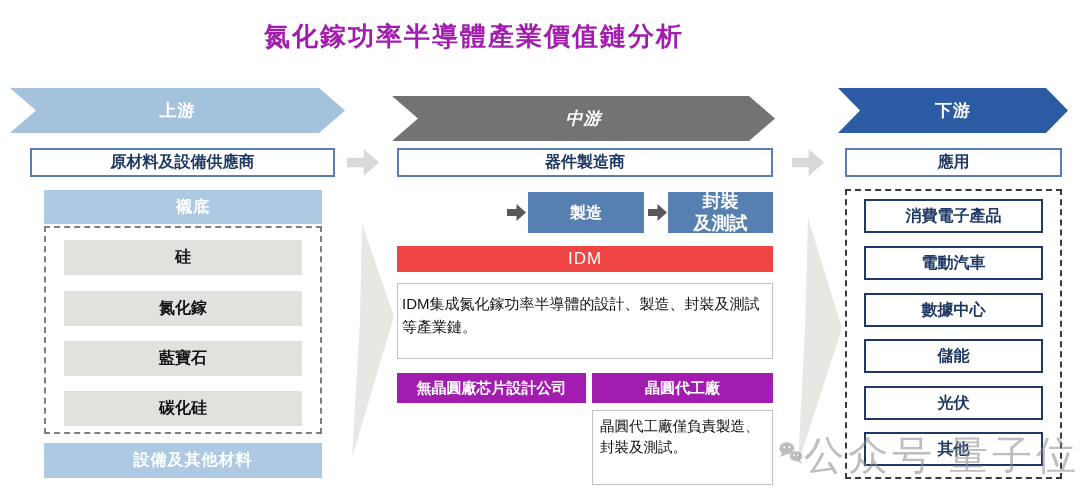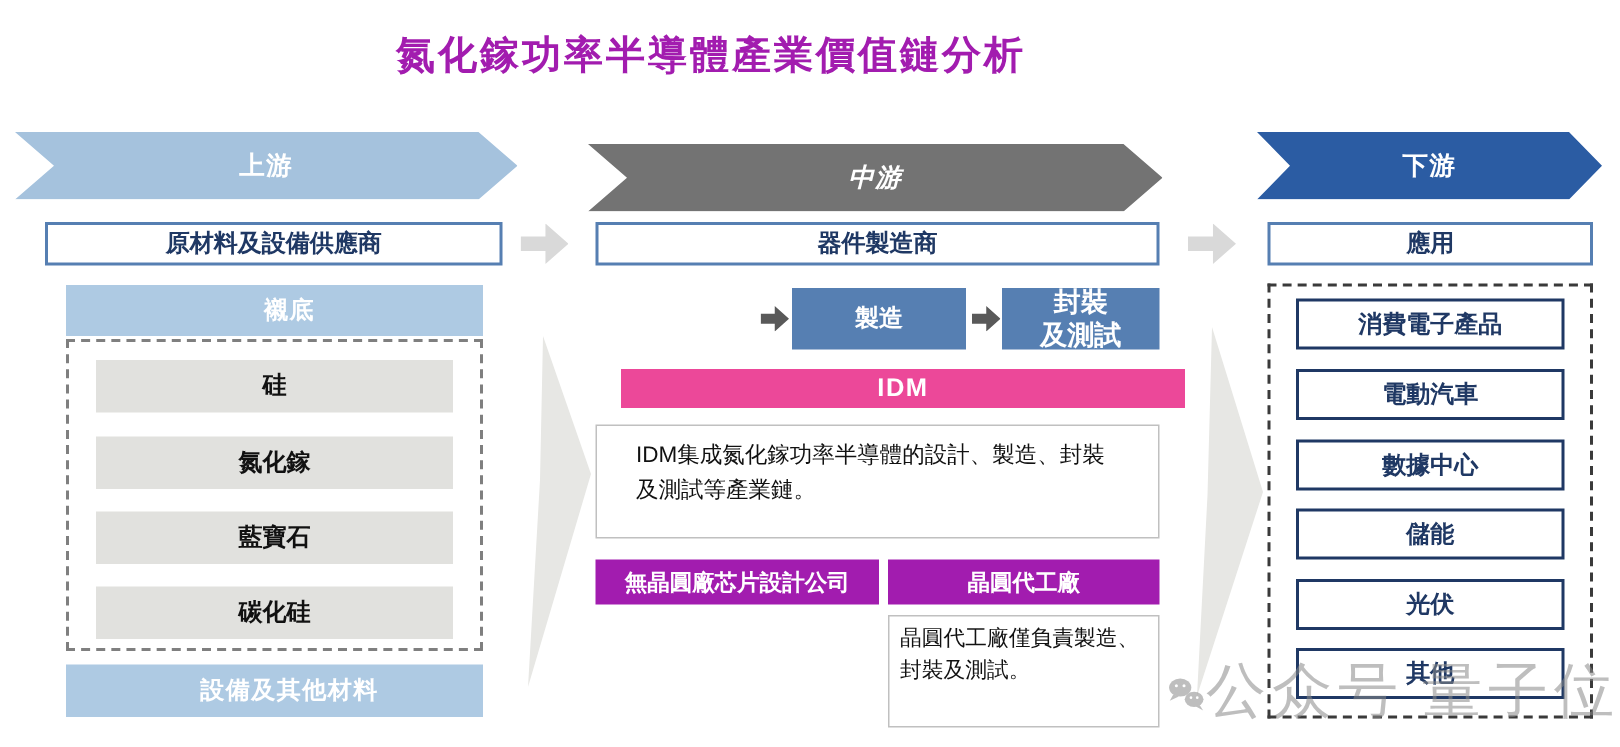--- a/index.html
+++ b/index.html
@@ -35,36 +35,36 @@
   .dk-arrow{width:19px;height:17px;background:#595959;
             clip-path:polygon(0 30%,50% 30%,50% 0,100% 50%,50% 100%,50% 70%,0 70%);}
 
   .proc{top:192px;height:41px;background:#567fb2;color:#fff;font-weight:700;font-size:16px;white-space:pre-line;line-height:1.2;}
   .proc-1{left:397px;width:106px;}
   .proc-2{left:528px;width:116px;}
   .proc-3{left:668px;width:105px;font-size:18px;}
   .proc-ar1{left:507px;top:204px;}
   .proc-ar2{left:648px;top:204px;}
 
-  .idm-bar{left:414px;top:246px;width:376px;height:26px;background:#ec4899;color:#fff;font-weight:700;font-size:17px;letter-spacing:1px;}
+  .idm-bar{left:397px;top:246px;width:376px;height:26px;background:#ef4444;color:#fff;font-weight:400;font-size:17px;letter-spacing:1px;}
   .desc-box{background:#fff;border:1px solid #c0c0c0;color:#111;text-align:left;}
-  .idm-desc{left:397px;top:283px;width:376px;height:76px;font-size:15px;line-height:1.55;padding:8px 26px;}
+  .idm-desc{left:397px;top:283px;width:376px;height:76px;font-size:15px;line-height:1.55;padding:8px 4px;}
   .sub-hdr{top:373px;height:30px;background:#a21caf;color:#fff;font-weight:700;font-size:15px;}
   .fabless-hdr{left:397px;width:189px;}
   .foundry-hdr{left:592px;width:181px;}
   .sub-desc{top:410px;height:75px;font-size:14.5px;line-height:1.45;padding:5px 7px;}
   .fabless-desc{left:397px;width:189px;}
   .foundry-desc{left:592px;width:181px;}
 
   .dash-right{left:845px;top:189px;width:217px;height:290px;border:2px dashed #3a3a3a;background:transparent;}
   .app-box{left:17px;width:179px;height:34px;background:#fff;border:2px solid #1f3864;color:#1f3864;font-weight:700;font-size:16px;}
 
   .big-chev{position:absolute;pointer-events:none;}
 
-  .watermark{left:778px;top:428px;width:302px;height:60px;z-index:10;display:flex;align-items:flex-end;opacity:0.55;}
+  .watermark{left:778px;top:428px;width:302px;height:60px;z-index:10;display:flex;align-items:flex-start;opacity:0.55;}
   .wm-text{color:#8a8a8a;font-size:40px;letter-spacing:4px;white-space:nowrap;}
   .wm-gap{display:inline-block;width:26px;}
 </style>
 </head>
 <body>
 
 <div id="canvas">
 
   <div class="abs flexc title">氮化鎵功率半導體產業價值鏈分析</div>
 

